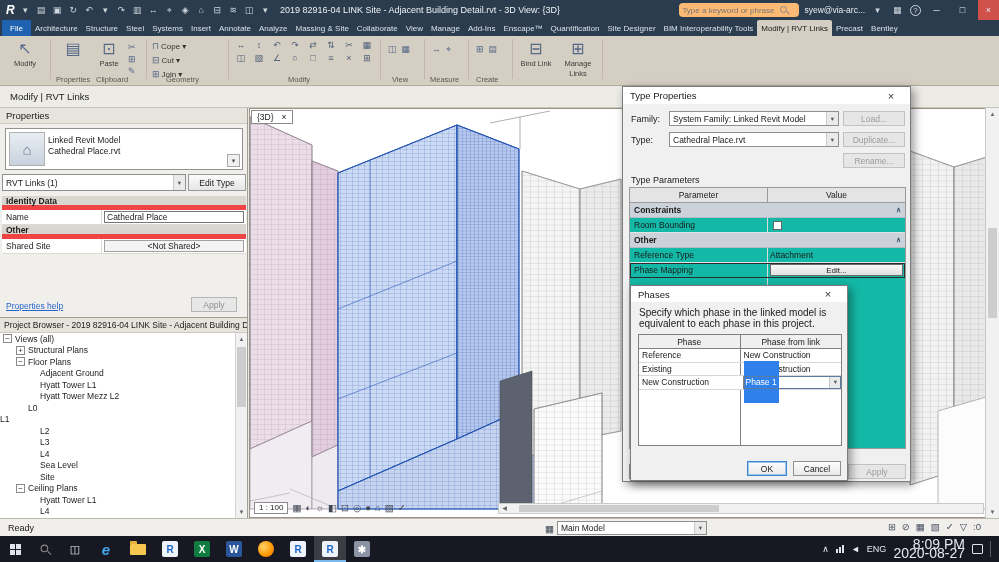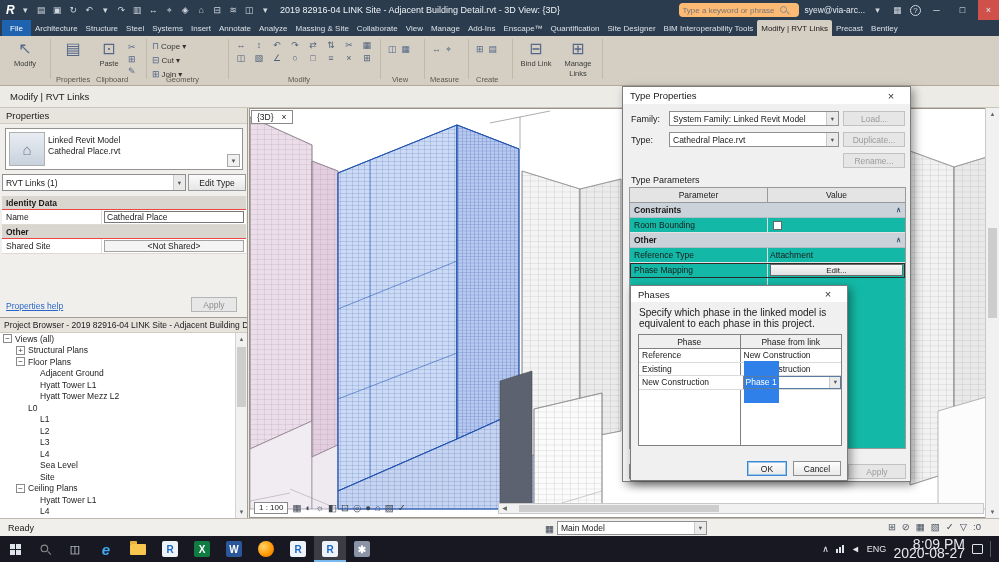--- a/index.html
+++ b/index.html
@@ -64,21 +64,21 @@
   .props { left:0; top:108px; width:248px; height:209px; background:#f0efec; border-right:1px solid #a39e93; }
   .phead { height:16px; background:#e7e4de; border-bottom:1px solid #cfcbc2; display:flex; align-items:center; padding:0 6px; font-size:9.5px; }
   .typesel { position:absolute; left:5px; top:20px; width:238px; height:42px; background:#fff; border:1px solid #93938f; display:flex; }
   .typethumb { width:36px; height:34px; margin:3px; background:linear-gradient(#e8edf3,#c8d2dd); border:1px solid #b0b0ae; display:flex; align-items:center; justify-content:center; font-size:15px; color:#6d7a8c; flex:none; }
   .typetext { padding-top:6px; font-size:8.5px; line-height:11px; color:#222; }
   .typedrop { position:absolute; right:2px; bottom:2px; width:13px; height:13px; border:1px solid #a8a8a8; background:#f0f0f0; font-size:7px; display:flex; align-items:center; justify-content:center; color:#555; }
   .filtrow { position:absolute; left:2px; top:66px; width:244px; height:17px; display:flex; gap:2px; }
   .fcombo { flex:1; background:#fff; border:1px solid #8f8f8f; display:flex; align-items:center; font-size:8.5px; padding-left:3px; }
   .carrow { margin-left:auto; width:12px; height:100%; background:#eaeaea; border-left:1px solid #c9c9c9; display:flex; align-items:center; justify-content:center; font-size:6.5px; color:#555; }
   .etbtn { width:58px; border:1px solid #999; background:linear-gradient(#fcfcfc,#e5e5e5); font-size:8.5px; display:flex; align-items:center; justify-content:center; }
-  .pgroup { height:14px; background:#d9d6cf; border-bottom:1px solid #ef4444; font-weight:bold; font-size:8.5px; display:flex; align-items:center; padding:0 4px; }
+  .pgroup { height:14px; background:#d9d6cf; border-bottom:5px solid #ef4444; font-weight:bold; font-size:8.5px; display:flex; align-items:center; padding:0 4px; }
   .prow { height:15px; display:flex; border-bottom:1px solid #dddad3; background:#fff; font-size:8.5px; align-items:center; }
   .pparam { width:100px; padding:0 4px; border-right:1px solid #dddad3; height:100%; display:flex; align-items:center; }
   .pval { flex:1; padding:1px 2px; height:100%; display:flex; align-items:center; }
   .pname-edit { flex:1; border:1px solid #777; height:12px; display:flex; align-items:center; padding:0 2px; }
   .pshared { flex:1; border:1px solid #a2a2a2; background:#f4f4f4; height:12px; display:flex; align-items:center; justify-content:center; }
   .phelp { position:absolute; left:6px; top:193px; color:#2a66c8; text-decoration:underline; font-size:8.5px; }
   .papply { position:absolute; right:10px; top:189px; width:46px; height:15px; border:1px solid #b5b5b5; background:#e7e7e7; color:#8f8f8f; font-size:8.5px; display:flex; align-items:center; justify-content:center; }
 
   
   .browser { left:0; top:317px; width:248px; height:201px; background:#fff; border-right:1px solid #a39e93; border-top:1px solid #a39e93; }
@@ -463,21 +463,21 @@
         </div>
       <div class="trow" style="padding-left:40px;">
           <span>Hyatt Tower L1</span>
         </div>
       <div class="trow" style="padding-left:40px;">
           <span>Hyatt Tower Mezz L2</span>
         </div>
       <div class="trow" style="padding-left:28px;">
           <span>L0</span>
         </div>
-      <div class="trow" style="padding-left:40px;">
+      <div class="trow" style="">
           <span>L1</span>
         </div>
       <div class="trow" style="padding-left:40px;">
           <span>L2</span>
         </div>
       <div class="trow" style="padding-left:40px;">
           <span>L3</span>
         </div>
       <div class="trow" style="padding-left:40px;">
           <span>L4</span>

